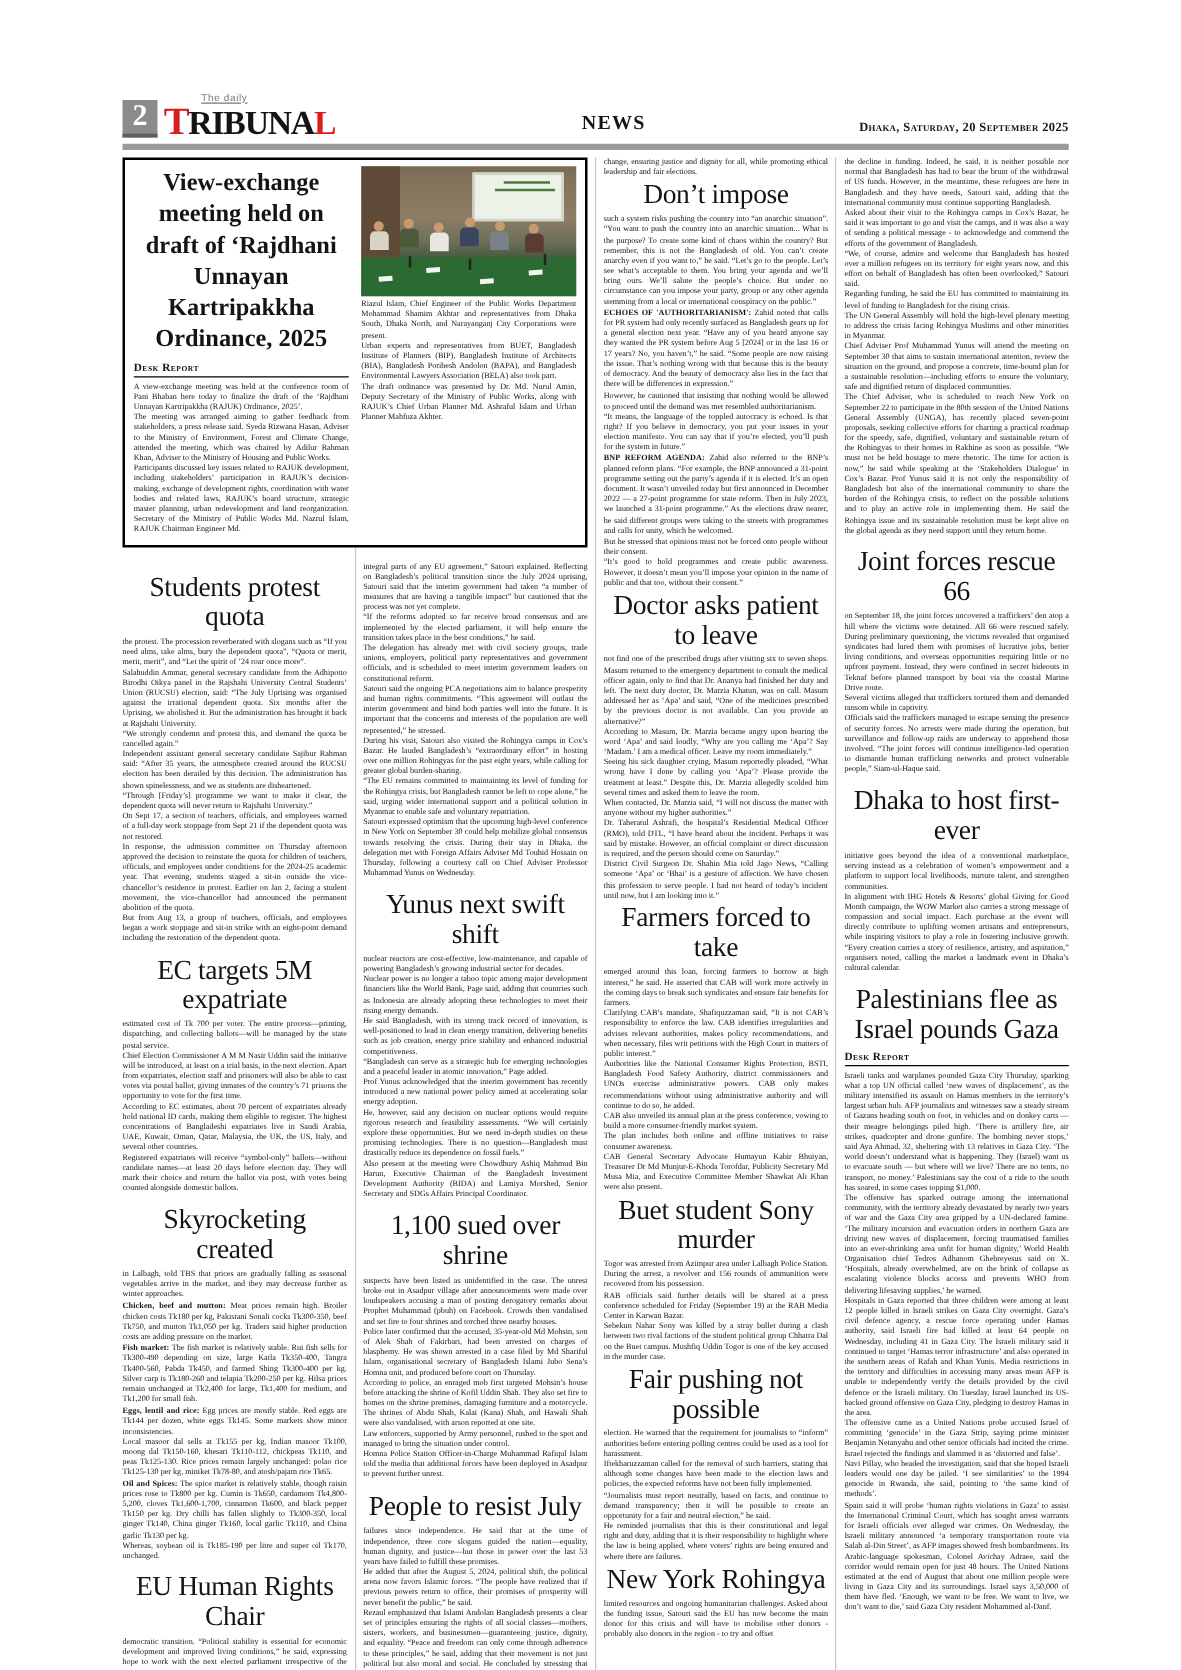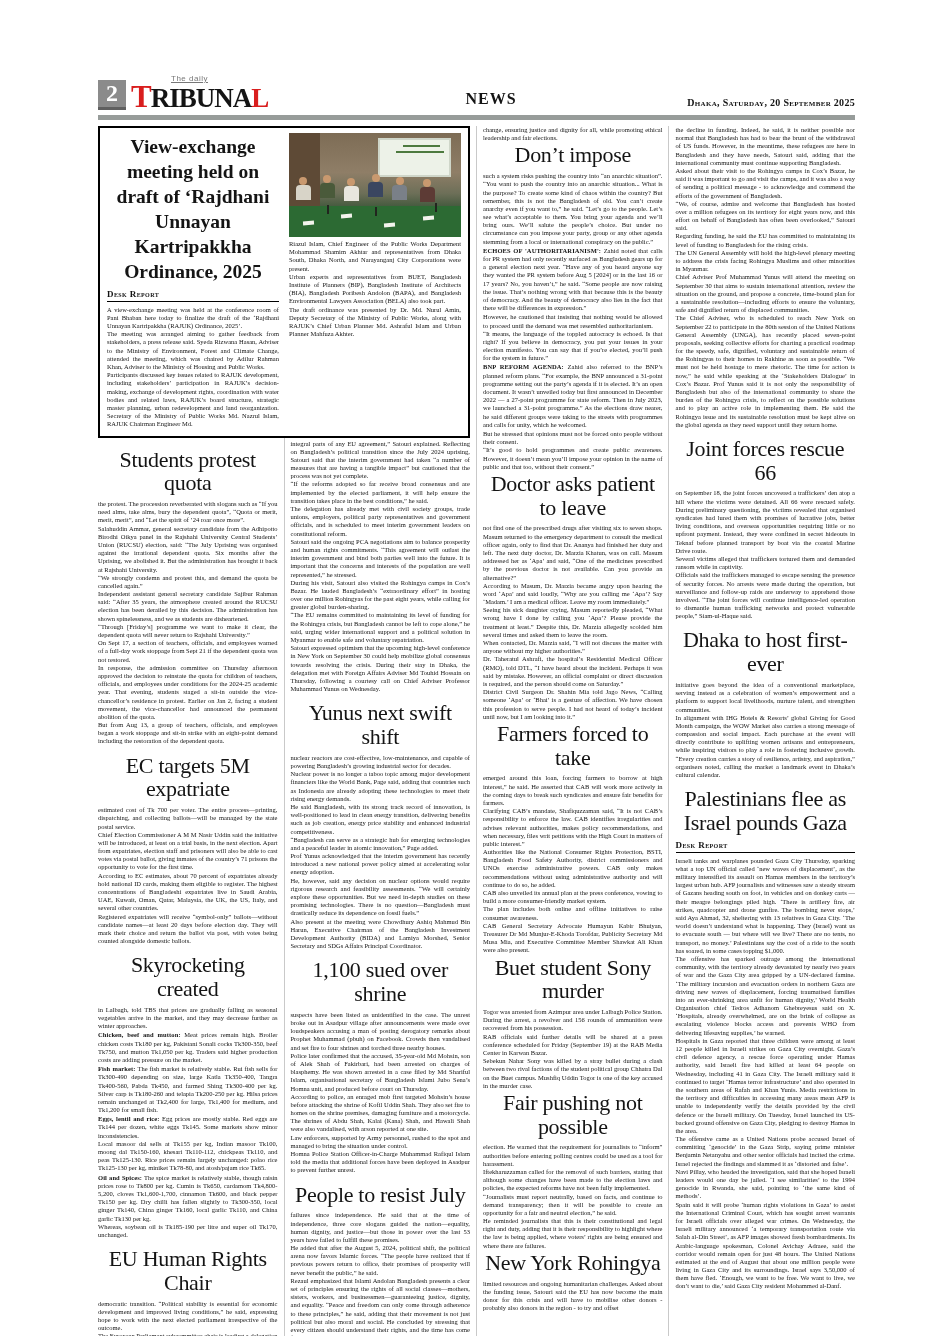--- a/index.html
+++ b/index.html
@@ -9,42 +9,42 @@
   }
   .page{padding:76px 90px 0 98px;box-sizing:border-box;}
   
   .header{display:flex;align-items:flex-end;position:relative;height:34px;}
   .logo-group{display:flex;align-items:flex-end;gap:5px;}
   .page-num{
     width:28px;height:27px;background:#8b8b8b;color:#fff;text-align:center;
     font-size:24px;line-height:27px;font-weight:bold;border-bottom:3px solid #5f5f5f;
   }
   .brand-col{display:flex;flex-direction:column;line-height:1;}
-  .tagline{font-family:"Liberation Sans",sans-serif;font-size:8px;color:#777;margin:0 0 1px 40px;letter-spacing:.5px;text-decoration:underline;}
+  .tagline{font-family:"Liberation Sans",sans-serif;font-size:8px;color:#777;margin:0 0 1px 30px;letter-spacing:.5px;text-decoration:underline;}
   .brand{font-family:Liberation Serif, serif;font-weight:800;font-size:27px;letter-spacing:-1px;line-height:.85;}
   .brand .red{color:#d91e1e;}
   .brand .big{font-size:31px;}
   .section-title{
     position:absolute;left:0;right:0;text-align:center;bottom:2px;
     font-size:16px;font-weight:bold;letter-spacing:1px;padding-left:29px;
   }
   .dateline{
     margin-left:auto;font-size:10px;font-weight:bold;font-variant:small-caps;
     letter-spacing:.3px;padding-bottom:2px;
   }
   .header-rule{height:5px;background:#979c9a;margin-top:5px;}
   
   .content{
     display:grid;grid-template-columns:repeat(4,1fr);column-gap:13px;margin-top:6px;
     background-image:linear-gradient(#c9c9c9,#c9c9c9),linear-gradient(#c9c9c9,#c9c9c9),linear-gradient(#c9c9c9,#c9c9c9);
     background-size:1px 100%,1px 100%,1px 100%;
     background-position:24.6% 0,50% 0,75.4% 0;background-repeat:no-repeat;
   }
   .lead-box{grid-area:1/1/2/3;border:2.5px solid #000;background:#fff;
-    display:grid;grid-template-columns:1fr 1fr;column-gap:10px;padding:5px 7px 6px;margin-bottom:2px;height:fit-content;}
+    display:grid;grid-template-columns:1fr 1fr;column-gap:10px;padding:5px 7px 6px;margin-bottom:12px;height:fit-content;}
   .col1-rest{grid-area:2/1/3/2;}
   .col2-rest{grid-area:2/2/3/3;}
   .col-3{grid-area:1/3/3/4;}
   .col-4{grid-area:1/4/3/5;}
   
   .h-lead{font-size:19.5px;font-weight:bold;text-align:center;line-height:1.28;margin:2px 0 4px;}
   .h2{font-size:22px;font-weight:400;text-align:center;line-height:1.08;margin:8px 0 5px;letter-spacing:-.3px;}
   .byline{
     font-size:9px;font-weight:bold;font-variant:small-caps;letter-spacing:.4px;
     border-bottom:1.3px solid #000;padding-bottom:2px;margin:2px 0 4px;

